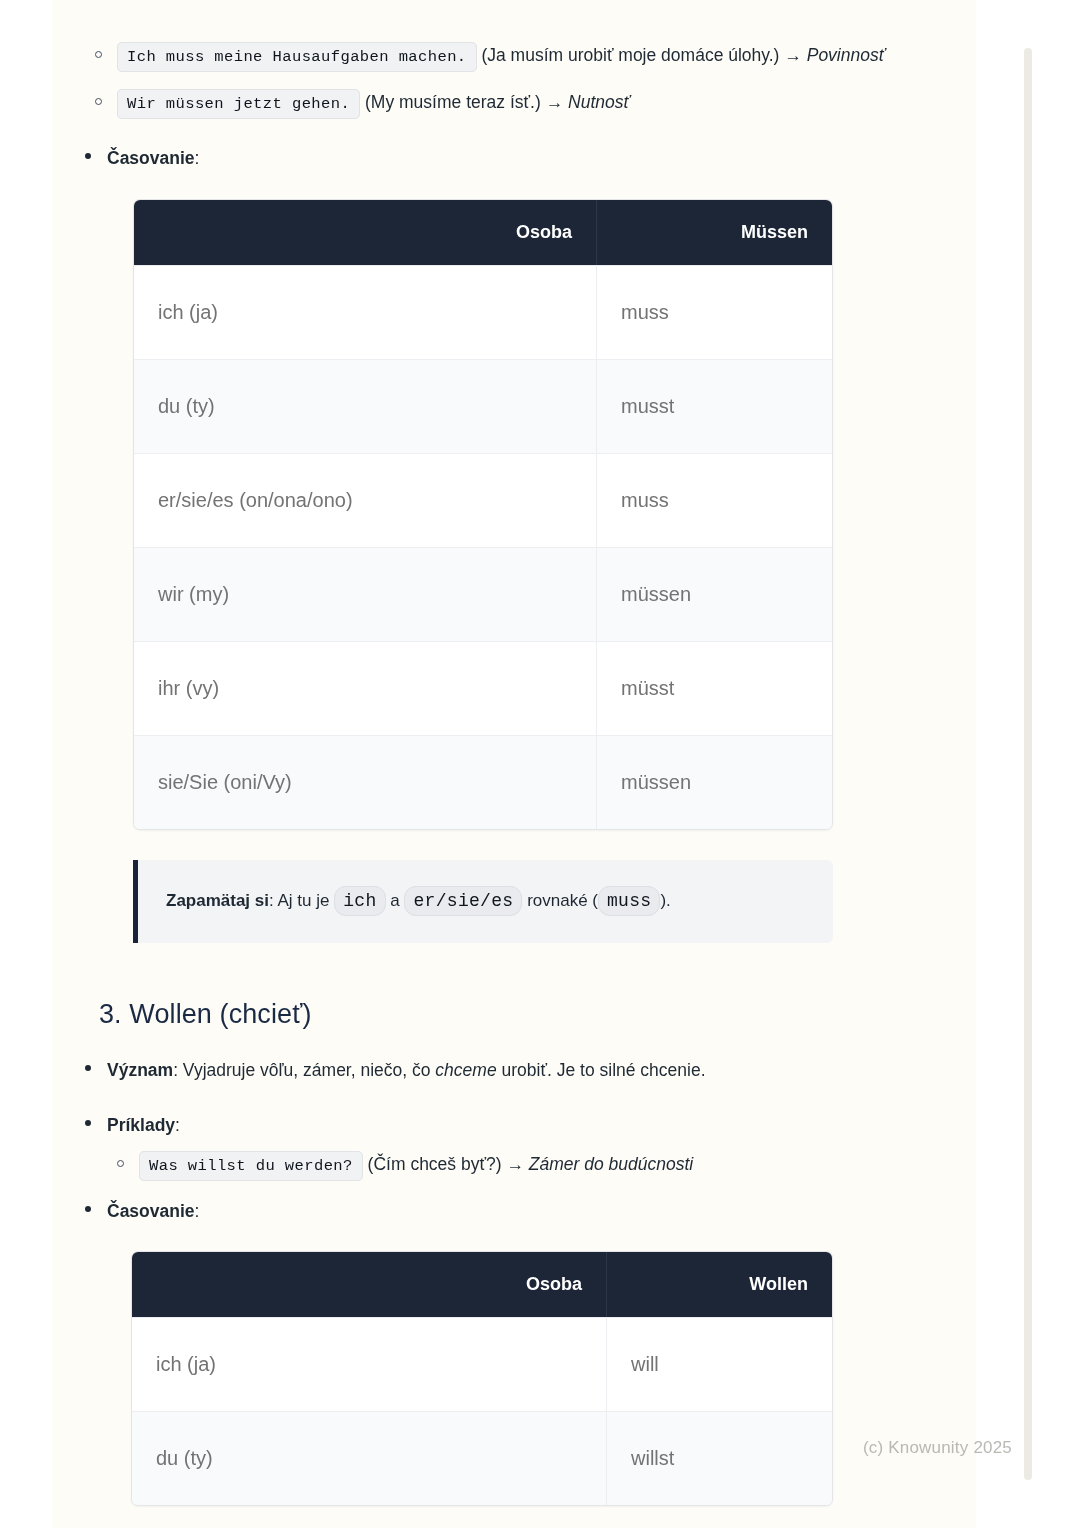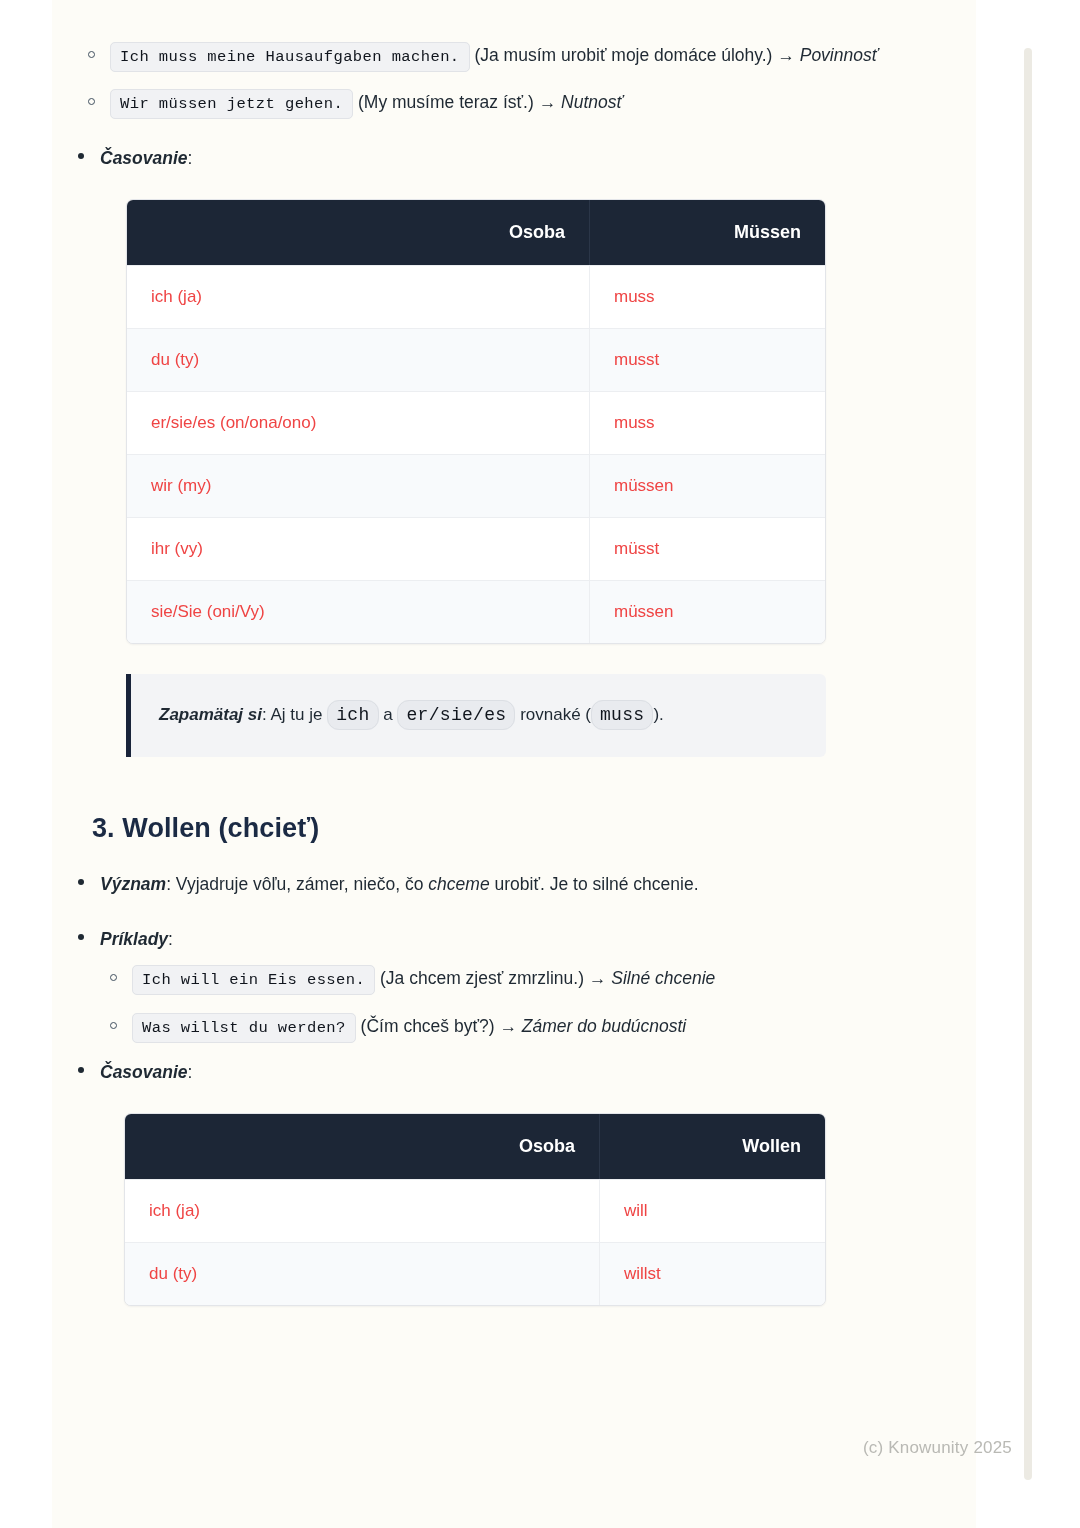--- a/index.html
+++ b/index.html
@@ -40,21 +40,21 @@
     position: absolute;
     right: 48px;
     top: 48px;
     width: 8px;
     height: 1432px;
     background: #eceae3;
     border-radius: 4px;
   }
   .content {
     position: absolute;
-    left: 52px;
+    left: 59px;
     top: 0;
     width: 924px;
     padding: 40px 0 0 0;
     box-sizing: border-box;
   }
   
   ul.bullets {
     list-style: none;
     margin: 0;
     padding: 0;
@@ -116,21 +116,21 @@
     font-size: 18px;
     letter-spacing: .3px;
     background: #e9ebef;
     border: 1px solid #dcdfe4;
     border-radius: 12px;
     padding: 4px 8px;
     color: #10151d;
     white-space: nowrap;
   }
   em.it { font-style: italic; color: #1f2933; }
-  b.bold { font-weight: 700; font-style: italic; }
+  b.bold { font-weight: 700; }
   .arrow { font-style: normal; }
   
   table.conj {
     border-collapse: separate;
     border-spacing: 0;
     width: 700px;
     margin: 26px 0 0 74px;
     border: 1px solid #e3e5e9;
     border-radius: 7px;
     overflow: hidden;
@@ -142,23 +142,23 @@
     color: #ffffff;
     font-size: 18px;
     font-weight: 700;
     text-align: right;
     padding: 22px 24px;
   }
   table.conj thead th.c2 {
     border-left: 1px solid #2b3648;
   }
   table.conj tbody td {
-    font-size: 17px;
-    color: #ef4444;
-    padding: 21px 24px;
+    font-size: 20px;
+    color: #737373;
+    padding: 35px 24px;
     border-top: 1px solid #eceef1;
   }
   table.conj tbody td.c2 {
     border-left: 1px solid #eceef1;
   }
   table.conj tbody tr:nth-child(even) td {
     background: #f8fafc;
   }
   table.conj col.col1 { width: 462px; }
   
@@ -172,21 +172,21 @@
     border-radius: 0 6px 6px 0;
     padding: 26px 28px;
     font-size: 17px;
     line-height: 1.7;
     color: #1f2933;
   }
   
   h2.sec {
     margin: 56px 0 26px 40px;
     font-size: 27px;
-    font-weight: 700;
+    font-weight: 400;
     color: #1b2a44;
     letter-spacing: .1px;
   }
   .justify { text-align: justify; text-justify: inter-word; }
   .watermark {
     position: absolute;
     right: 68px;
     bottom: 70px;
     font-size: 17px;
     color: #b9b9b4;
@@ -278,27 +278,20 @@
 
     <ul class="bullets">
       <li class="bullet justify" style="padding-right:56px;">
         <span class="dot"></span>
         <b class="bold">Význam</b><span>: Vyjadruje vôľu, zámer, niečo, čo </span><em class="it">chceme</em><span> urobiť. Je to silné chcenie.</span>
       </li>
       <li class="bullet" style="margin-bottom:8px;">
         <span class="dot"></span>
         <b class="bold">Príklady</b><span>:</span>
         <ul class="subs">
-          <li class="sub" style="padding-left:32px;">
-            <span class="circ" style="left:10px;"></span>
-            <code class="chip">Ich will ein Eis essen.</code>
-            <span>(Ja chcem zjesť zmrzlinu.)</span>
-            <span class="arrow">→</span>
-            <em class="it">Silné chcenie</em>
-          </li>
           <li class="sub" style="padding-left:32px;">
             <span class="circ" style="left:10px;"></span>
             <code class="chip">Was willst du werden?</code>
             <span>(Čím chceš byť?)</span>
             <span class="arrow">→</span>
             <em class="it">Zámer do budúcnosti</em>
           </li>
         </ul>
       </li>
       <li class="bullet" style="margin-bottom:0;">

